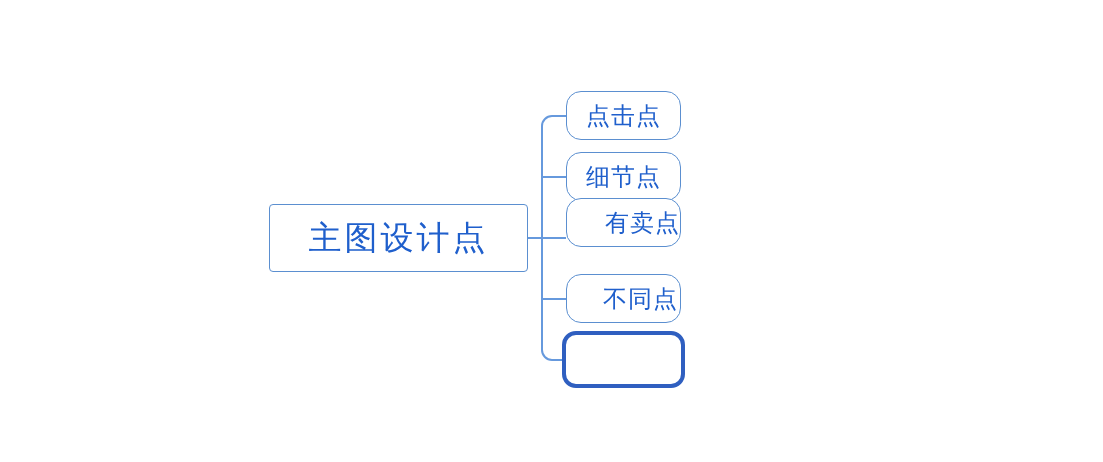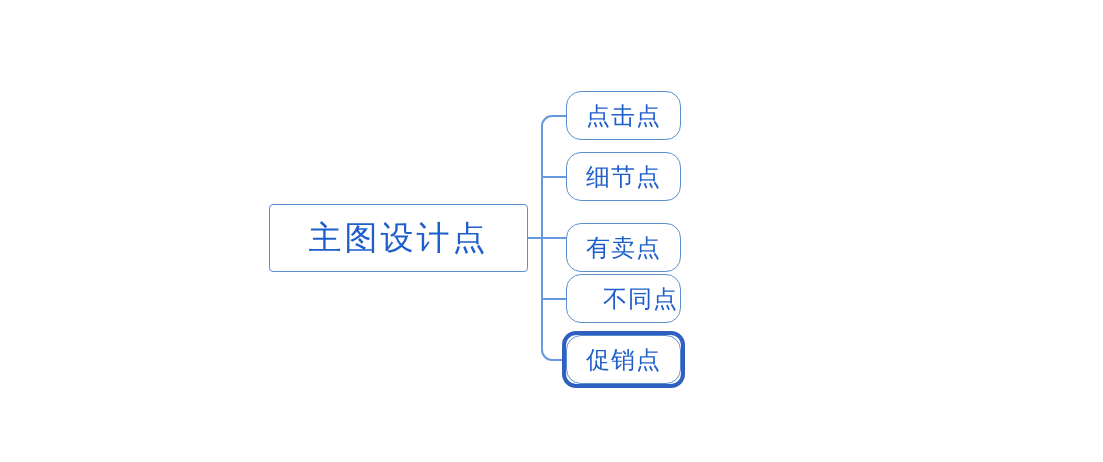--- a/index.html
+++ b/index.html
@@ -49,21 +49,21 @@
   }
   .node-child {
     left: 566px;
     width: 115px;
     height: 49px;
     font-size: 24px;
     letter-spacing: 1px;
   }
   .child-0 { top: 91px; }
   .child-1 { top: 152px; }
-  .child-2 { top: 223px; }
+  .child-2 { top: 198px; justify-content: flex-end; }
   .child-3 { top: 274px; padding-left: 34px; }
   .child-4 { top: 335px; }
 
   .selection-ring {
     position: absolute;
     box-sizing: border-box;
     left: 562px;
     top: 331px;
     width: 123px;
     height: 57px;
@@ -109,17 +109,14 @@
   <div class="node node-child child-2">
     <span>有卖点</span>
   </div>
 
   <div class="node node-child child-3">
     <span>不同点</span>
   </div>
 
   <div class="selection-ring"></div>
 
-  <div class="node node-child child-4">
-    <span>促销点</span>
-  </div>
 
 </div>
 
 </body></html>

